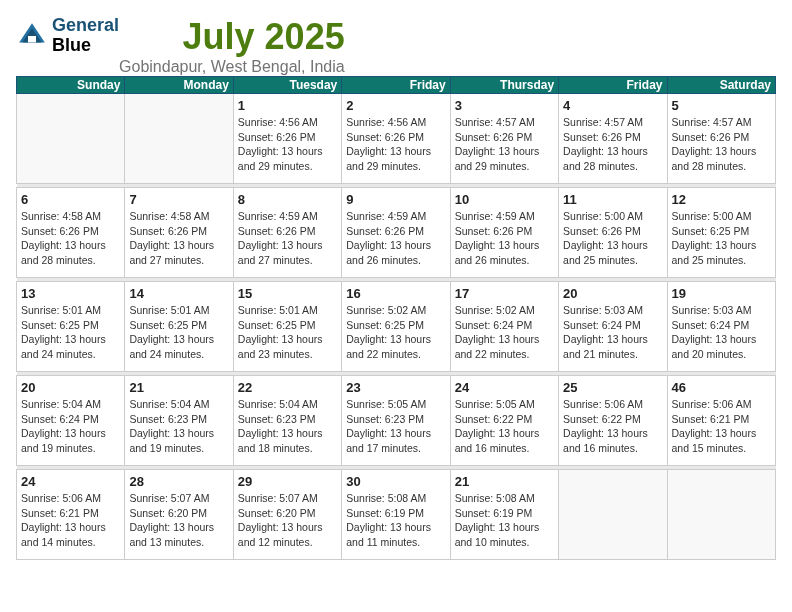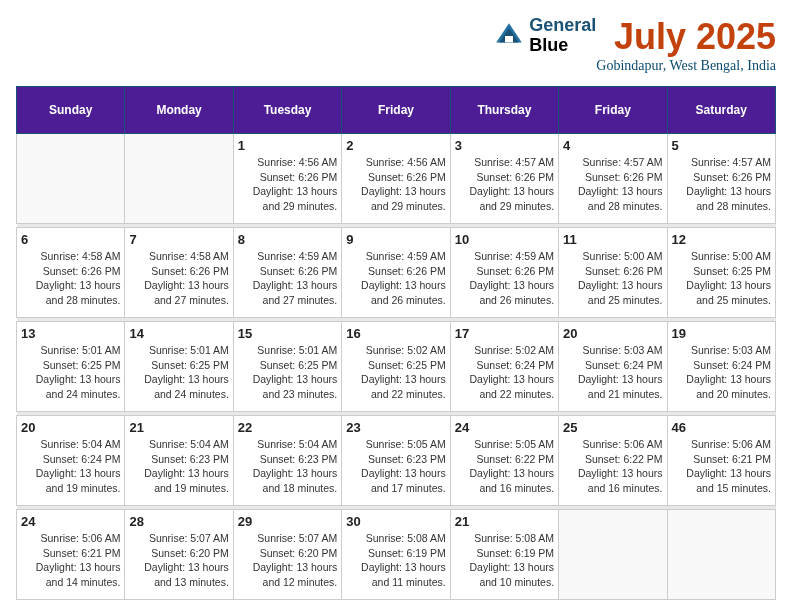--- a/index.html
+++ b/index.html
@@ -5,23 +5,22 @@
     * { box-sizing: border-box; margin: 0; padding: 0; }
     body {
       font-family: Arial, sans-serif;
       background: #fff;
       width: 792px;
       min-height: 612px;
       padding: 16px;
     }
     .header {
       display: flex;
-      justify-content: flex-end;
+      justify-content: flex-start;
       align-items: flex-start;
-      margin-bottom: 12px;
     }
     .logo {
       display: flex;
       align-items: center;
       gap: 4px;
     }
     .logo-text {
       font-size: 18px;
       font-weight: bold;
       color: #1a5276;
@@ -33,37 +32,36 @@
     .logo-icon {
       width: 32px;
       height: 32px;
     }
     .title-block {
       text-align: right;
     }
     .month-title {
       font-size: 36px;
       font-weight: bold;
-      color: #c2410c;
+      color: #4d7c0f;
     }
     .location-title {
-      font-size: 14px;
-      color: #0c4a6e;
-      font-family: Liberation Serif, serif;
+      font-size: 16px;
+      color: #737373;
     }
     .calendar {
       width: 100%;
       border-collapse: collapse;
       font-size: 11px;
     }
     .calendar th {
-      background: #4c1d95;
+      background: #0f766e;
       color: #fff;
-      padding: 16px 4px;
-      text-align: center;
+      padding: 1px 4px;
+      text-align: right;
       font-size: 12px;
       font-weight: bold;
       border: 1px solid #1a5276;
     }
     .calendar td {
       border: 1px solid #ccc;
       vertical-align: top;
       padding: 4px;
       width: calc(100% / 7);
       height: 90px;
@@ -76,21 +74,20 @@
       font-weight: bold;
       font-size: 13px;
       color: #222;
       display: block;
       margin-bottom: 2px;
     }
     .cell-info {
       color: #333;
       font-size: 10.5px;
       line-height: 1.4;
-      text-align: right;
     }
     .calendar tr.spacer td {
       height: 4px;
       padding: 0;
       background: #e8e8e8;
       border: none;
     }
   </style>
 </head>
 <body>

